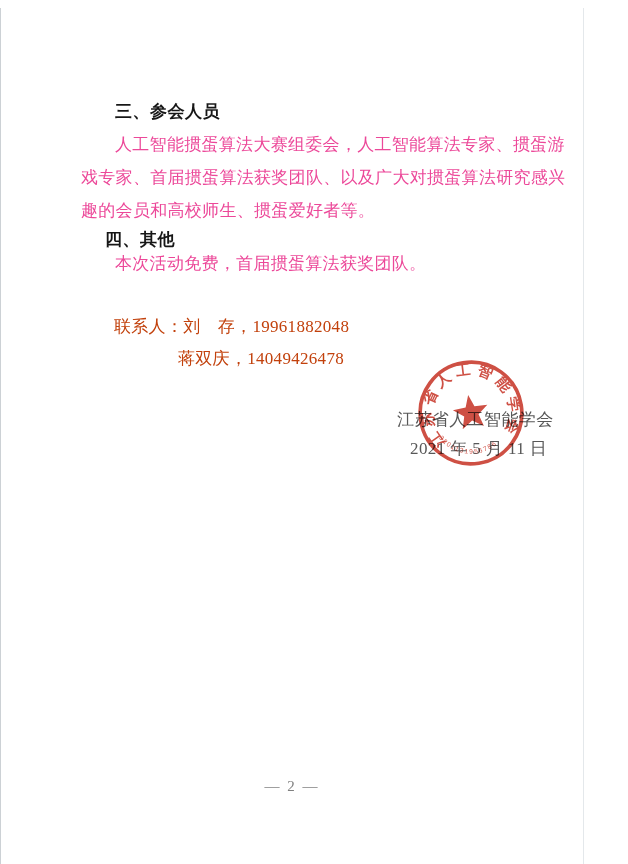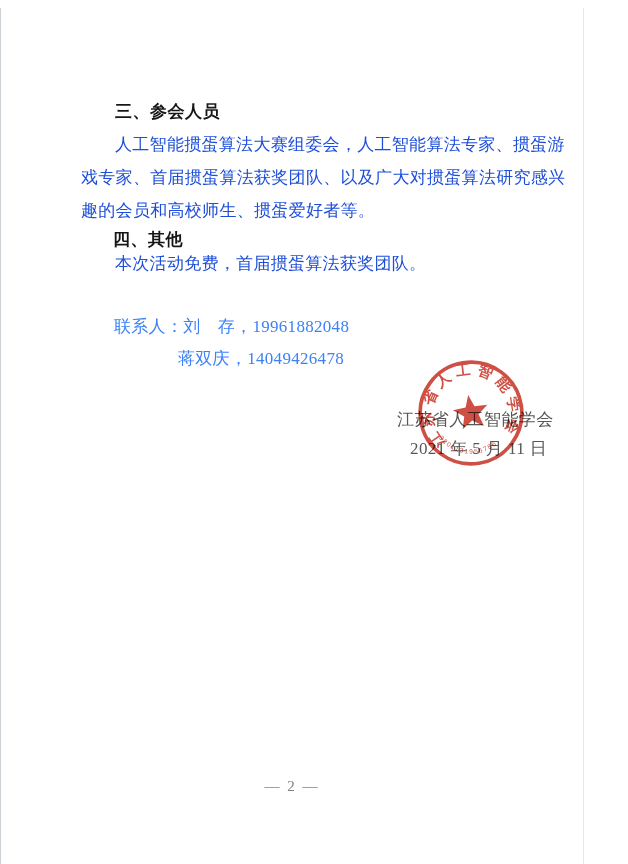--- a/index.html
+++ b/index.html
@@ -20,26 +20,26 @@
     font-family:"Liberation Sans","DejaVu Sans",sans-serif;
     font-weight:700;
     font-size:17px;
     color:#161616;
     letter-spacing:0.5px;
   }
   .body-line {
     font-size:17px;
     line-height:21px;
     letter-spacing:0.3px;
-    color:#1d4ed8;
+    color:#ec4899;
   }
   .contact-line {
     font-size:17px;
     letter-spacing:0.3px;
-    color:#3b82f6;
+    color:#c2410c;
   }
   .sig-line {
     font-size:17px;
     letter-spacing:0.4px;
     color:#585858;
   }
   .footer-pageno {
     left:0; width:100%;
     top:770px;
     text-align:center;
@@ -73,21 +73,21 @@
 <body>
 
 <div class="page">
 
   <div class="abs doc-heading" style="left:114px; top:92px;">三、参会人员</div>
 
   <div class="abs body-line" style="left:114px; top:126px;">人工智能掼蛋算法大赛组委会，人工智能算法专家、掼蛋游</div>
   <div class="abs body-line" style="left:80px; top:192px;">趣的会员和高校师生、掼蛋爱好者等。</div>
   <div class="abs body-line" style="left:80px; top:159px;">戏专家、首届掼蛋算法获奖团队、以及广大对掼蛋算法研究感兴</div>
 
-  <div class="abs doc-heading" style="left:112px; top:220px;">四、其他</div>
+  <div class="abs doc-heading" style="left:104px; top:220px;">四、其他</div>
 
   <div class="abs body-line" style="left:114px; top:245px;">本次活动免费，首届掼蛋算法获奖团队。</div>
 
   <div class="abs contact-line" style="left:113px; top:307px;">联系人：刘　存，19961882048</div>
   <div class="abs contact-line" style="left:177px; top:339px;">蒋双庆，14049426478</div>
 
   <div class="abs sig-line" style="left:396px; top:400px;">江苏省人工智能学会</div>
   <div class="abs sig-line" style="left:409px; top:429px;">2021 年 5 月 11 日</div>
 
   <svg class="seal" viewBox="0 0 120 120" aria-hidden="true">

